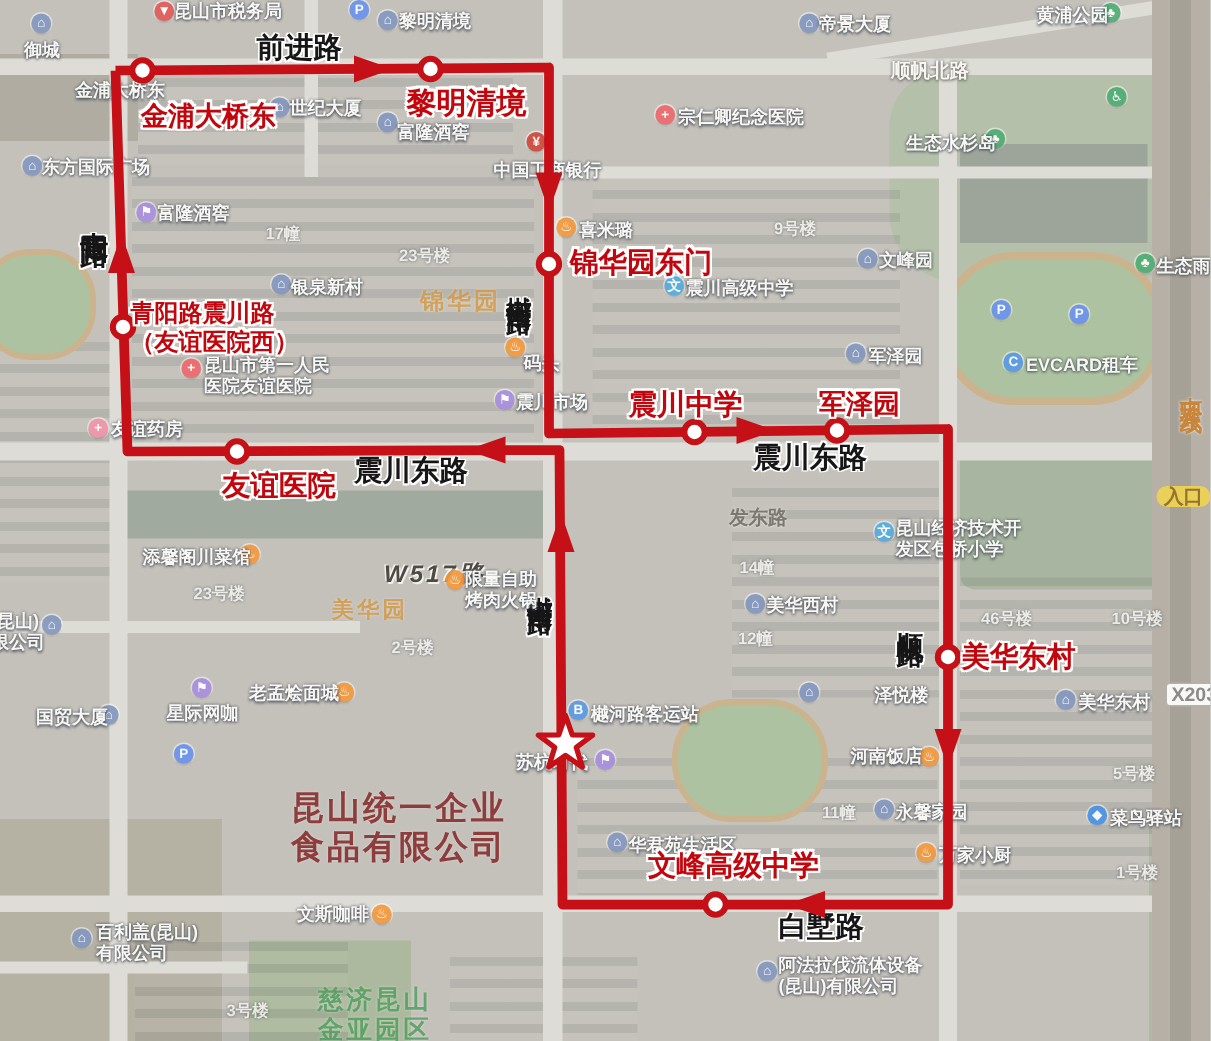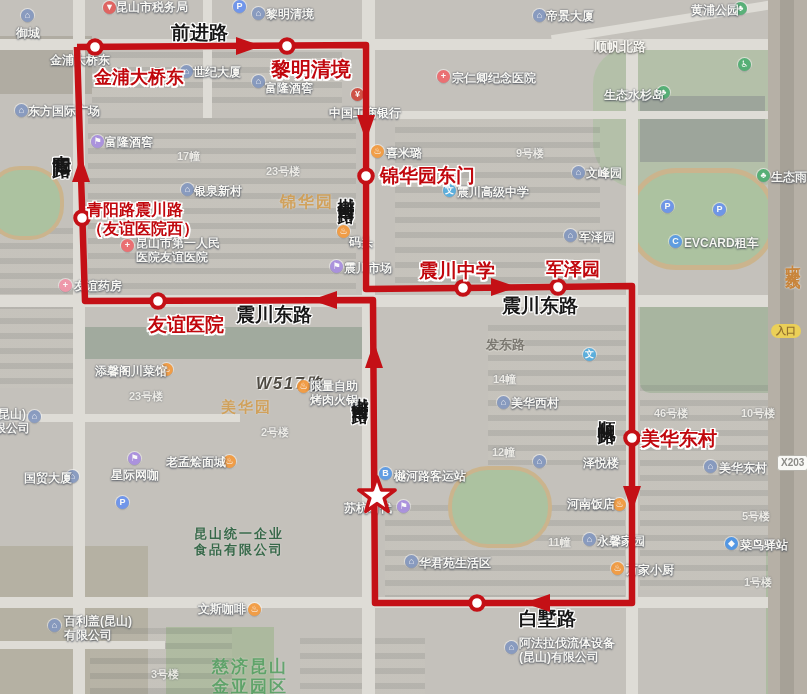--- a/index.html
+++ b/index.html
@@ -25,21 +25,21 @@
        text-shadow:0 0 2px rgba(64,70,82,.95),0 1px 2px rgba(64,70,82,.85);}
   .sm{color:#f4f3ee;font-size:11px;font-weight:bold;opacity:.85;
       text-shadow:0 0 2px rgba(70,76,86,.9);}
   .area{font-weight:bold;opacity:.8;letter-spacing:2px;text-shadow:0 0 2px rgba(255,255,255,.5);font-family:Liberation Serif, serif;}
   .icon{position:absolute;width:13px;height:13px;border-radius:50%;color:#fff;font-size:9px;
         line-height:13px;text-align:center;font-weight:bold;opacity:.92;
         box-shadow:0 1px 1px rgba(0,0,0,.3),0 0 0 1px rgba(255,255,255,.55);}
   
   .stop{font-weight:bold;color:#c1070d;line-height:1.18;
         text-shadow:1.5px 1.5px 0 #fff,-1.5px 1.5px 0 #fff,1.5px -1.5px 0 #fff,-1.5px -1.5px 0 #fff,0 1.5px 0 #fff,0 -1.5px 0 #fff,1.5px 0 0 #fff,-1.5px 0 0 #fff;}
-  .badge{font-size:10px;font-weight:bold;border-radius:8px;padding:0 5px;line-height:14px;opacity:.95;}
+  .badge{font-size:13px;font-weight:bold;border-radius:8px;padding:0 5px;line-height:14px;opacity:.95;}
   .badge.entrance{background:#eed254;color:#93702a;}
   .badge.code{background:#fdfdfb;color:#8a8a86;border:1px solid #b5b3ac;border-radius:3px;padding:0 3px;}
 </style>
 </head>
 <body>
 
 <div id="map">
 
   <div class="layer" id="terrain">
     <div class="t" style="left:593px;top:48px;width:214px;height:140px;background:#a6b499;border-radius:36px 10px 60px 46px;"></div>
@@ -266,40 +266,44 @@
       <div class="lbl poi" style="left: -6px; top: 407px;">
         <div>(昆山)</div>
         <div>限公司</div>
       </div>
       <div class="icon" style="left: 505px; top: 641px; background: rgb(132, 152, 192);">⌂</div>
       <div class="lbl poi" style="left: 519px; top: 636px;">
         <div>阿法拉伐流体设备</div>
         <div>(昆山)有限公司</div>
       </div>
       <div class="icon" style="left: 583px; top: 348px; background: rgb(84, 174, 224);">文</div>
+      <div class="lbl poi" style="left: 597px; top: 345px;">
+        <div>昆山经济技术开</div>
+        <div>发区包桥小学</div>
+      </div>
       <div class="lbl sm" style="left: 177px; top: 150px;">17幢</div>
       <div class="lbl sm" style="left: 516px; top: 147px;">9号楼</div>
       <div class="lbl sm" style="left: 266px; top: 165px;">23号楼</div>
       <div class="lbl sm" style="left: 129px; top: 390px;">23号楼</div>
       <div class="lbl sm" style="left: 261px; top: 426px;">2号楼</div>
       <div class="lbl sm" style="left: 654px; top: 407px;">46号楼</div>
       <div class="lbl sm" style="left: 741px; top: 407px;">10号楼</div>
       <div class="lbl sm" style="left: 493px; top: 373px;">14幢</div>
-      <div class="lbl sm" style="left: 492px; top: 446px;">12幢</div>
+      <div class="lbl sm" style="left: 492px; top: 420px;">12幢</div>
       <div class="lbl sm" style="left: 742px; top: 510px;">5号楼</div>
       <div class="lbl sm" style="left: 548px; top: 536px;">11幢</div>
       <div class="lbl sm" style="left: 744px; top: 576px;">1号楼</div>
       <div class="lbl sm" style="left: 151px; top: 668px;">3号楼</div>
       <div class="lbl area" style="left: 280px; top: 192px; color: rgb(212, 154, 69); font-size: 16px;">
         <div>锦华园</div>
       </div>
       <div class="lbl area" style="left: 221px; top: 398px; color: rgb(212, 154, 69); font-size: 15px;">
         <div>美华园</div>
       </div>
-      <div class="lbl area" style="left: 194px; top: 526px; color: #14532d; font-size: 13px;">
+      <div class="lbl area" style="left: 194px; top: 526px; color: #7f1d1d; font-size: 22px;">
         <div>昆山统一企业</div>
         <div>食品有限公司</div>
       </div>
       <div class="lbl area" style="left: 212px; top: 657px; color: rgb(77, 158, 93); font-size: 17px;">
         <div>慈济昆山</div>
         <div>金亚园区</div>
       </div>
       <div class="lbl badge entrance" style="left: 771px; top: 324px;">入口</div>
       <div class="lbl badge code" style="left: 777px; top: 455px;">X203</div>
     </div>
@@ -338,20 +342,23 @@
       </div>
       <div class="lbl stop" style="left: 419px; top: 260px; font-size: 19px;">
         <div>震川中学</div>
       </div>
       <div class="lbl stop" style="left: 546px; top: 259px; font-size: 18px;">
         <div>军泽园</div>
       </div>
       <div class="lbl stop" style="left: 641px; top: 428px; font-size: 19px;">
         <div>美华东村</div>
       </div>
+      <div class="lbl stop" style="left: 432px; top: 567px; font-size: 19px;">
+        <div>文峰高级中学</div>
+      </div>
       <div class="lbl stop" style="left: 148px; top: 314px; font-size: 19px;">
         <div>友谊医院</div>
       </div>
       <div class="lbl stop" style="left: 87px; top: 201px; font-size: 16px;">
         <div>青阳路震川路</div>
         <div>（友谊医院西）</div>
       </div>
     </div>
 </div>
 

